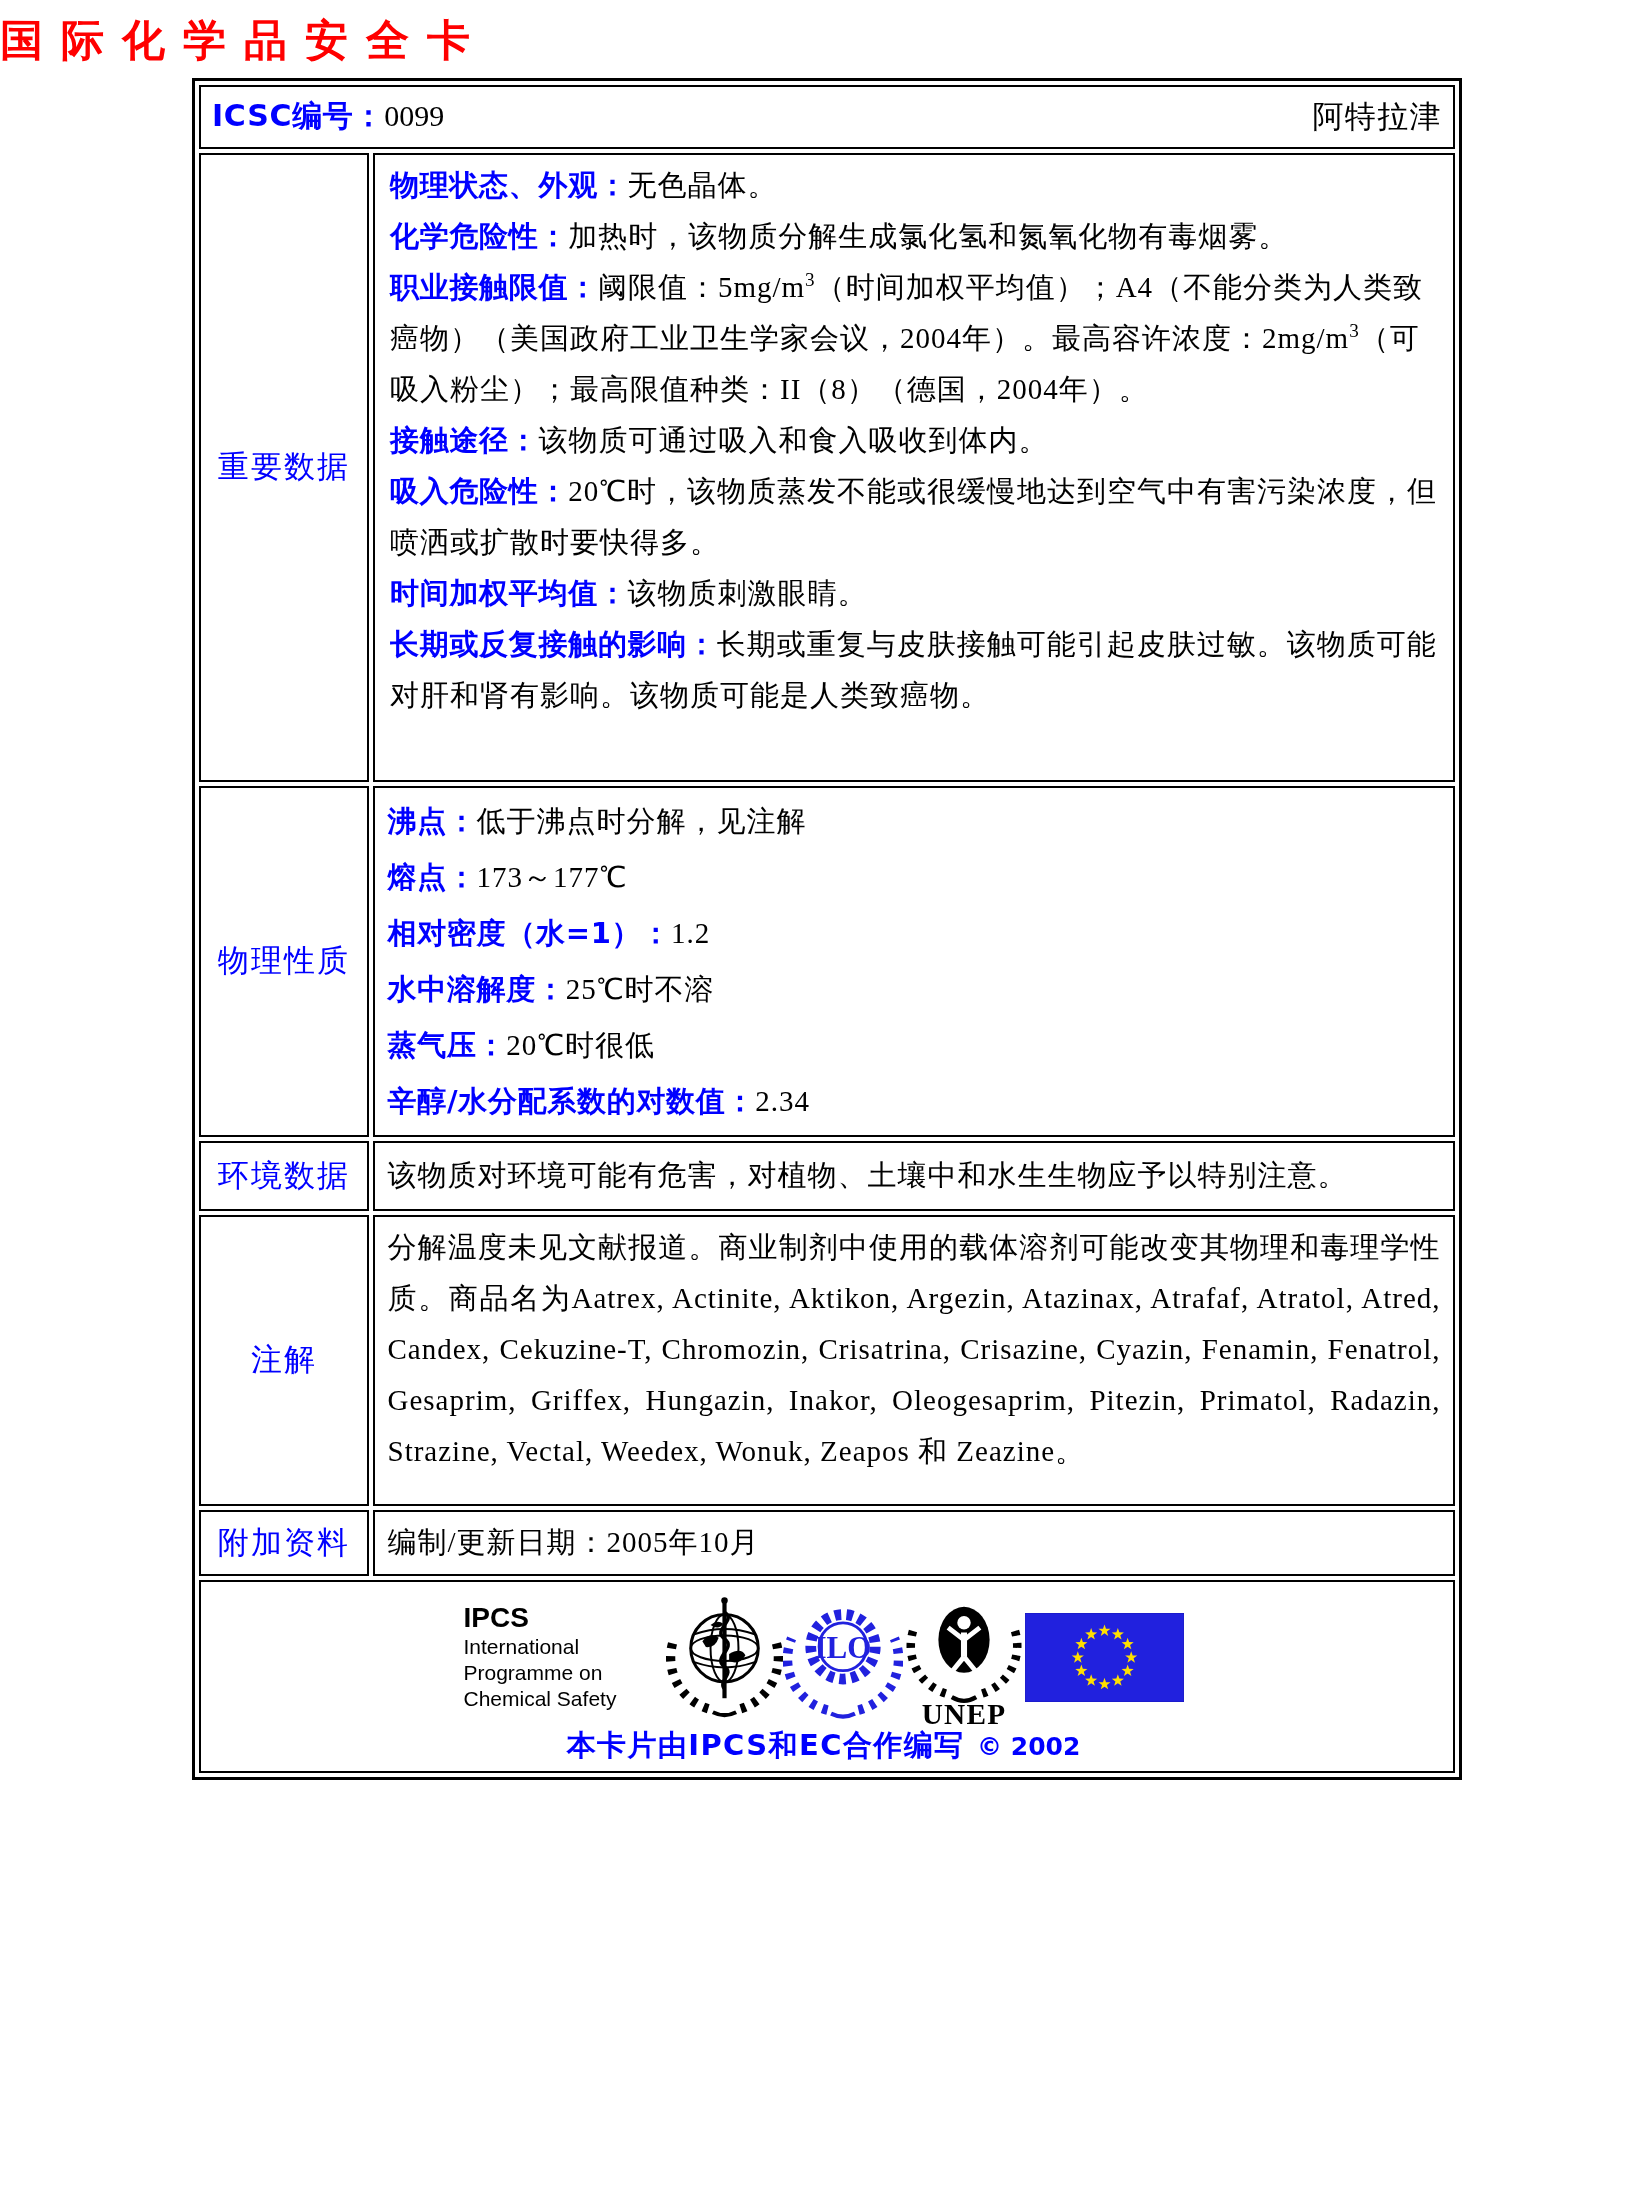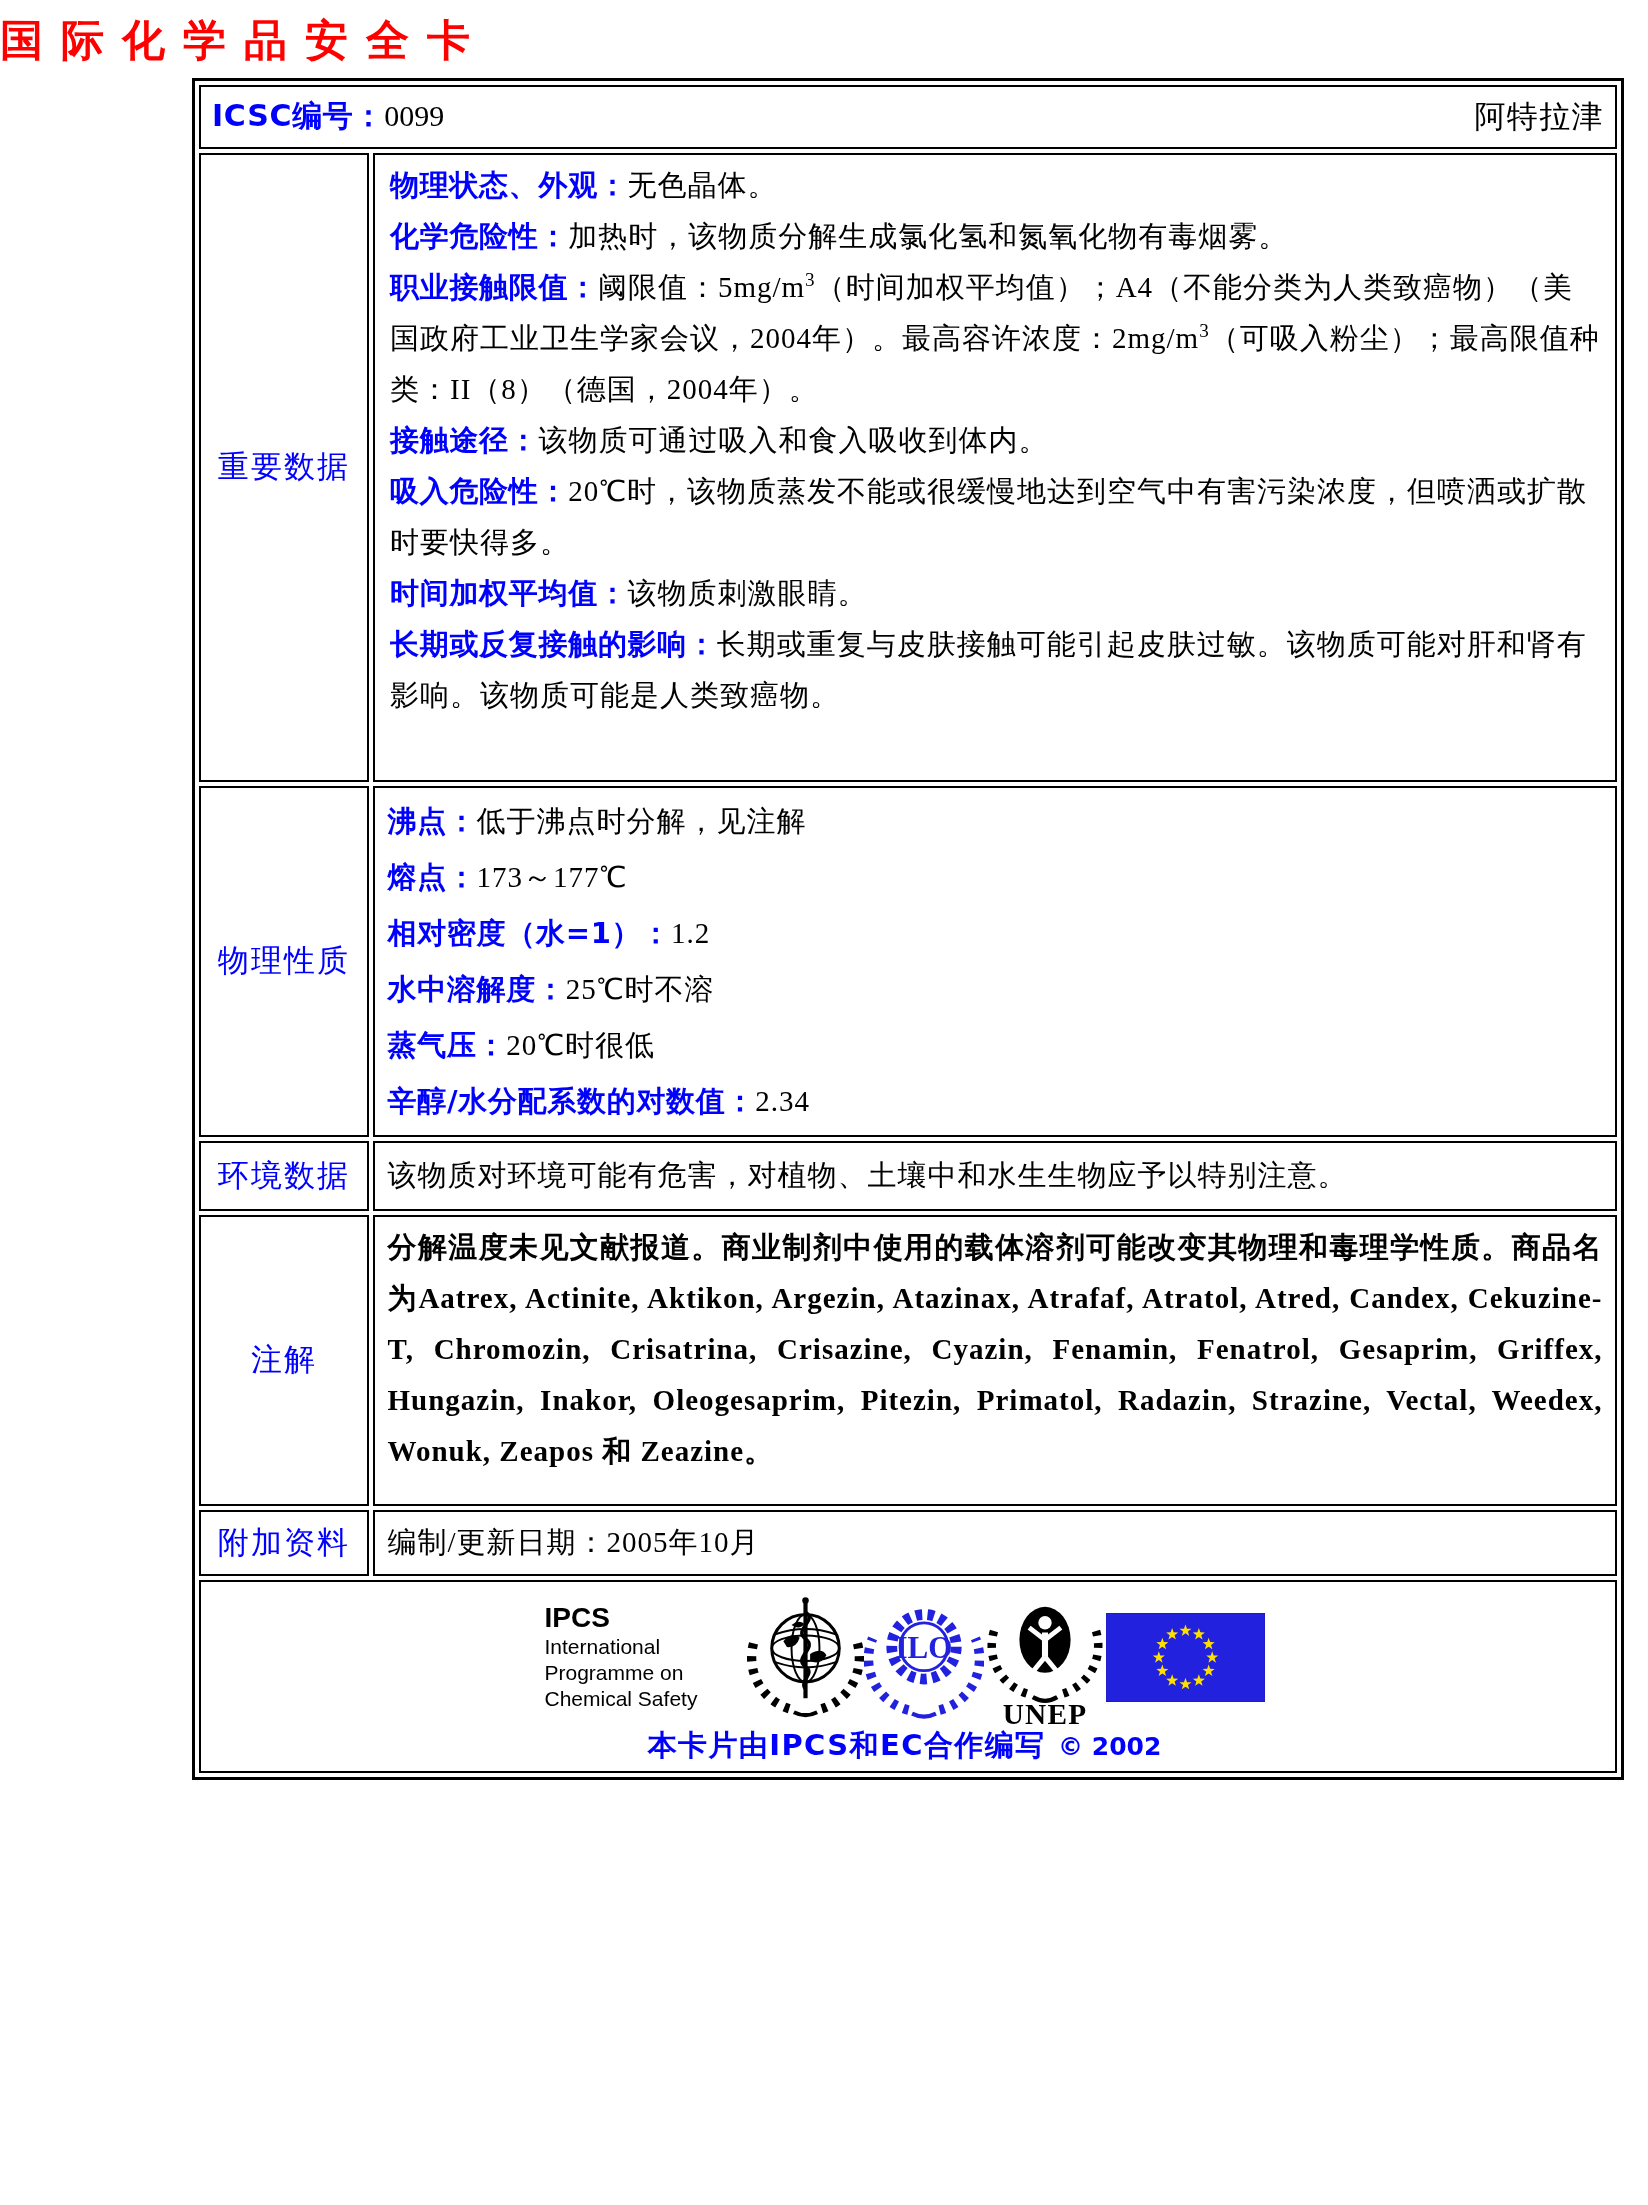--- a/index.html
+++ b/index.html
@@ -16,21 +16,21 @@
     width:1649px;height:2205px;position:relative;
     font-family:"Liberation Serif",serif;color:var(--ink);
   }
   .page-title{
     margin:9.7px 0 0 0;
     font-family:"DejaVu Sans",sans-serif;font-weight:bold;
     font-size:43px;line-height:61px;letter-spacing:18px;
     color:var(--title-red);
   }
   table.card{
-    margin:7px 0 0 192px;width:1432px;
+    margin:7px 0 0 192px;width:1270px;
     border:3.5px solid #000;border-collapse:separate;border-spacing:4.2px;
     background:#fff;table-layout:fixed;
   }
   col.c-label{width:170px;}
   td{border:2.1px solid #000;padding:5.6px 12.5px;vertical-align:top;background:#fff;}
   td.row-label{
     text-align:center;vertical-align:middle;
     font-family:Liberation Serif, serif;font-size:31px;letter-spacing:2.1px;
     color:var(--label-blue);padding:2.8px 2.8px;
   }
@@ -44,21 +44,21 @@
   td.hdr-cell{height:64px;vertical-align:middle;padding:4.2px 11px;}
   .hdr-flex{display:flex;justify-content:space-between;align-items:center;}
   .hdr-left{font-size:30px;}
   .hdr-left .lbl{font-size:30px;}
   .hdr-right{font-size:31px;letter-spacing:1.4px;}
   
   td.cell-important{height:629px;padding-left:15px;}
   td.cell-physical{height:344px;}
   td.cell-physical .entry{line-height:56px;}
   td.cell-env{height:70px;vertical-align:middle;}
-  td.cell-notes{height:291px;font-weight:bold;}
+  td.cell-notes{height:291px;}
   td.cell-notes .body-text{line-height:51px;text-align:justify;}
   td.cell-extra{height:51px;vertical-align:middle;}
   
   td.cell-footer{height:175px;padding:7px 21px 4.2px 14px;vertical-align:top;}
   .logo-band{display:flex;justify-content:center;align-items:center;height:136px;}
   .ipcs-block{width:202px;font-family:"Liberation Sans","DejaVu Sans",sans-serif;}
   .ipcs-title{font-size:28px;font-weight:bold;line-height:32px;}
   .ipcs-line{font-size:21px;line-height:26px;}
   .logo{display:block;}
   .credit-line{

